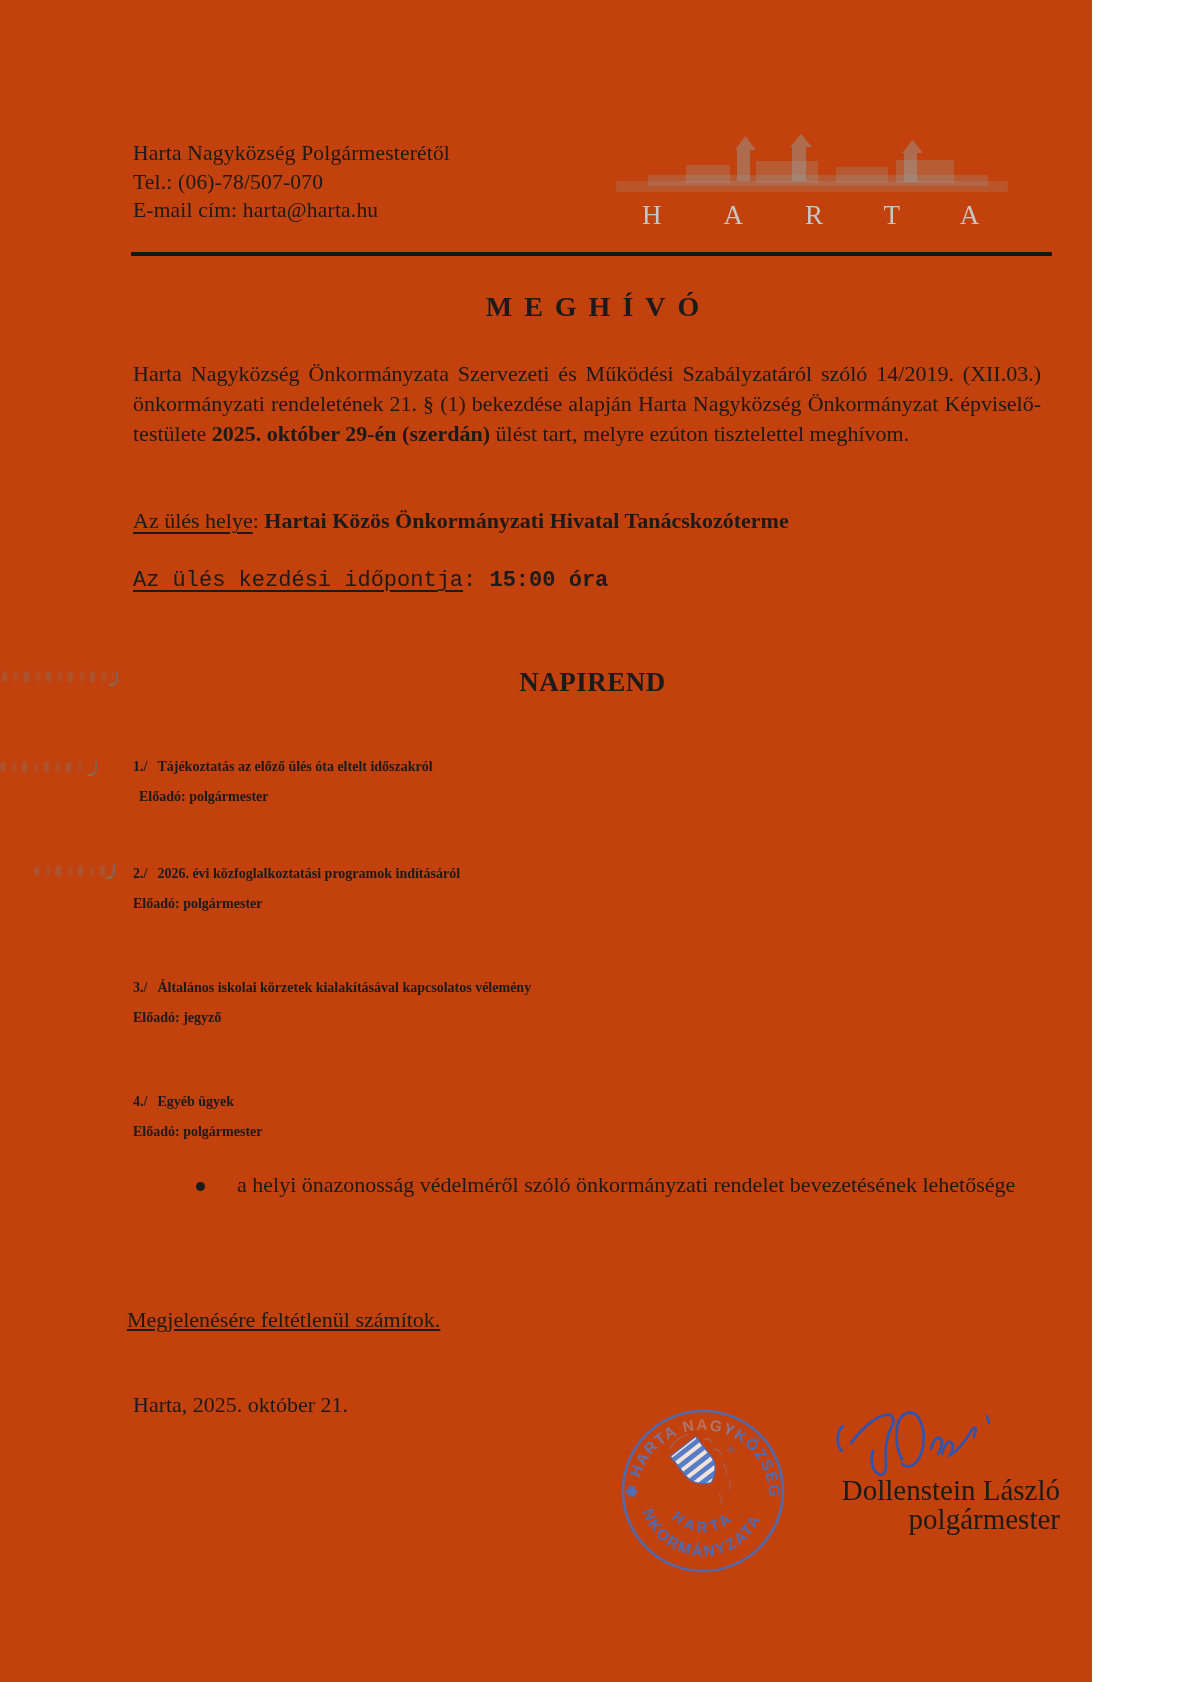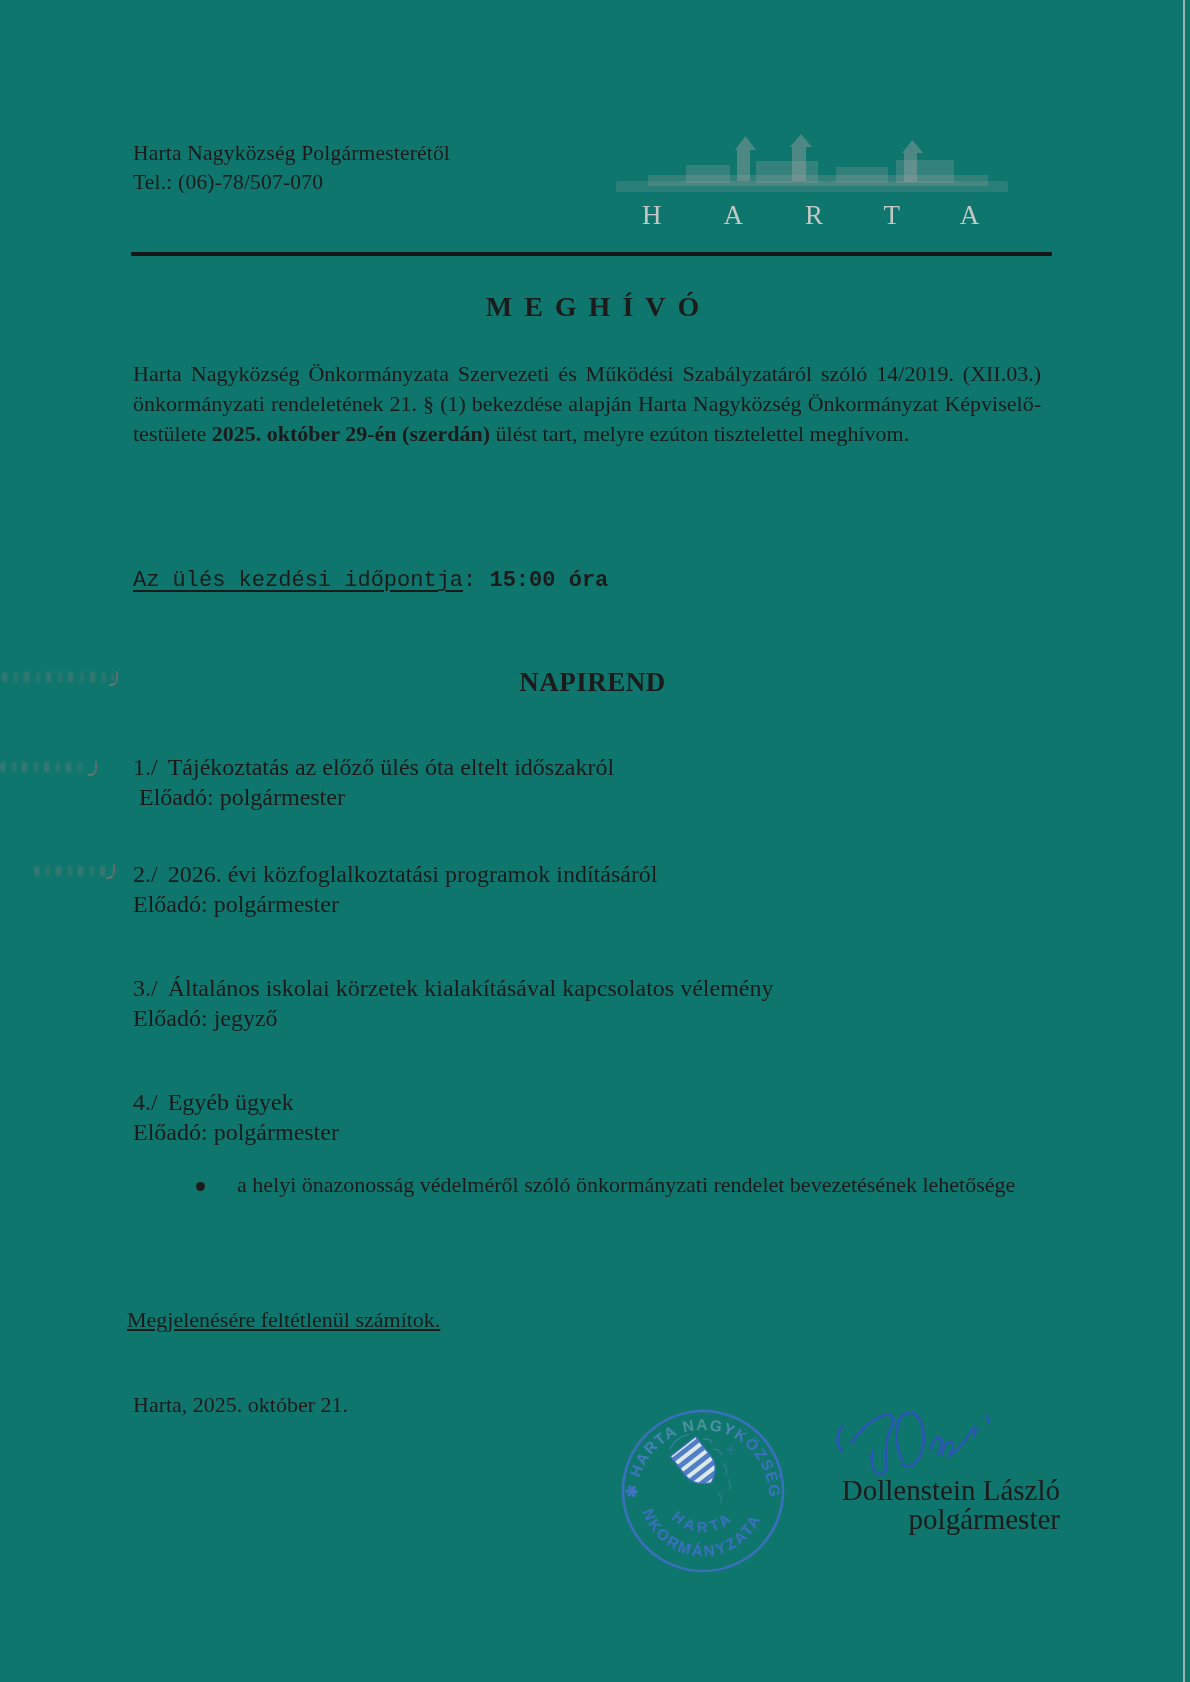--- a/index.html
+++ b/index.html
@@ -1,19 +1,19 @@
 <!DOCTYPE html>
 <html><head>
 <meta charset="utf-8">
 <style>
   html,body{margin:0;padding:0;background:#ffffff;}
   .page{
     position:relative;
-    width:1190px;height:1682px;
-    background:#0f766e;
+    width:1092px;height:1682px;
+    background:#c2410c;
     overflow:hidden;
     font-family:"Liberation Serif","DejaVu Serif",serif;
     color:#1b1b1b;
   }
   
   .header-block{
     position:absolute;left:133px;top:139px;
     font-size:21.5px;line-height:28.6px;
     letter-spacing:.2px;
   }
@@ -41,21 +41,21 @@
   }
   .b{font-weight:bold;}
   .u{text-decoration:underline;text-underline-offset:4px;}
   .meta-line{position:absolute;left:133px;font-size:22px;white-space:nowrap;}
   .loc-line{top:508px;}
   .time-line{top:568px;font-family:Liberation Mono, monospace;}
   .agenda-heading{
     position:absolute;left:133px;top:667px;width:919px;
     text-align:center;font-weight:bold;font-size:27px;letter-spacing:.5px;
   }
-  .agenda-item{position:absolute;left:133px;font-size:24px;line-height:30px;}
+  .agenda-item{position:absolute;left:133px;font-size:14px;line-height:30px;font-weight:bold;}
   .agenda-item .num{display:inline-block;margin-right:10px;}
   .item-1{top:752px;}
   .item-2{top:859px;}
   .item-3{top:973px;}
   .item-4{top:1087px;}
   .item-1 .presenter{padding-left:6px;}
   .bullet-dot{
     position:absolute;left:196px;top:1182px;width:9px;height:9px;border-radius:50%;
     background:#1b1b1b;
   }
@@ -95,20 +95,21 @@
   .mark-3{left:106px;top:864px;}
 </style>
 </head>
 <body>
 
 <div class="page">
 
   <div class="header-block">
     <div>Harta Nagyközség Polgármesterétől</div>
     <div>Tel.: (06)-78/507-070</div>
+    <div>E-mail cím: harta@harta.hu</div>
   </div>
 
   <div class="town-logo">
     <svg class="logo-skyline" width="415" height="68" viewBox="0 0 415 68">
       <g fill="#9aa0a0" filter="blur(0.5px)">
         <rect x="18" y="47" width="392" height="11" rx="2" opacity="0.20"></rect>
         <rect x="50" y="41" width="340" height="11" opacity="0.26"></rect>
         <rect x="88" y="31" width="44" height="18" opacity="0.28"></rect>
         <rect x="158" y="27" width="62" height="22" opacity="0.28"></rect>
         <rect x="238" y="33" width="52" height="16" opacity="0.26"></rect>
@@ -125,20 +126,21 @@
     </svg>
     <div class="logo-wordmark">HARTA</div>
   </div>
 
   <div class="header-rule"></div>
 
   <div class="doc-title">MEGHÍVÓ</div>
 
   <div class="intro"><span>Harta Nagyközség Önkormányzata Szervezeti és Működési Szabályzatáról szóló 14/2019. (XII.03.) önkormányzati rendeletének 21. § (1) bekezdése alapján Harta Nagyközség Önkormányzat Képviselő-testülete </span><span class="b">2025. október 29-én (szerdán)</span><span> ülést tart, melyre ezúton tisztelettel meghívom.</span></div>
 
+  <div class="meta-line loc-line"><span class="u">Az ülés helye</span><span>: </span><span class="b">Hartai Közös Önkormányzati Hivatal Tanácskozóterme</span></div>
 
   <div class="meta-line time-line"><span class="u">Az ülés kezdési időpontja</span><span>: </span><span class="b">15:00 óra</span></div>
 
   <div class="agenda-heading">NAPIREND</div>
 
   <div class="agenda-item item-1">
     <div><span class="num">1./</span><span>Tájékoztatás az előző ülés óta eltelt időszakról</span></div>
     <div class="presenter">Előadó: polgármester</div>
   </div>
 

